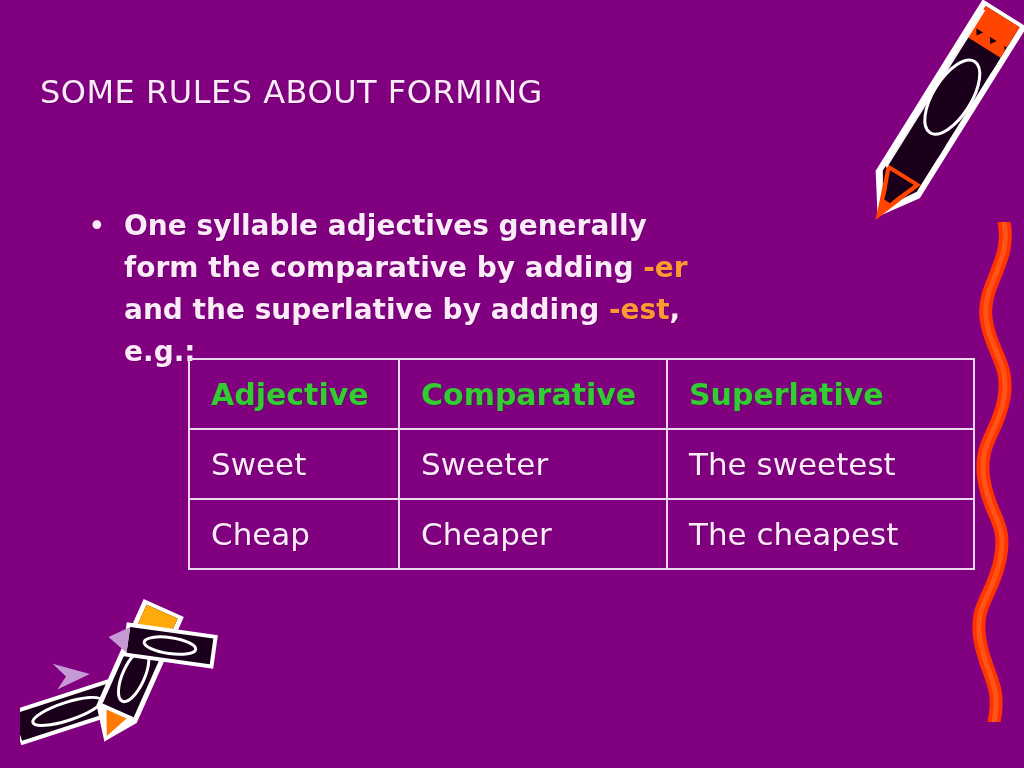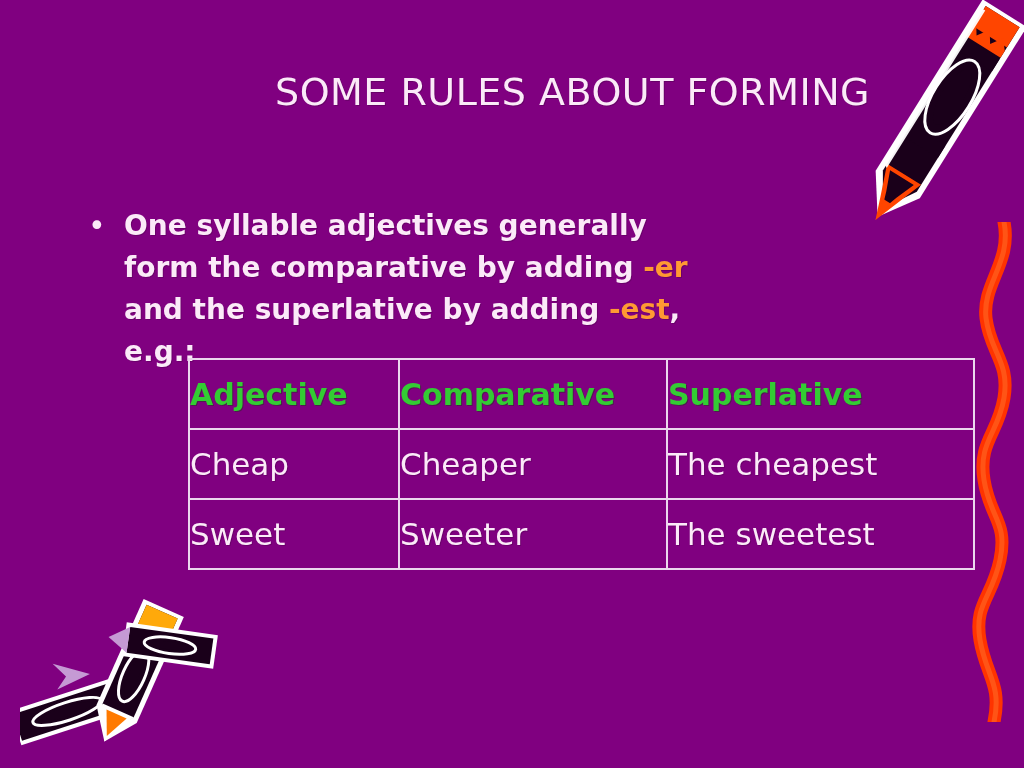--- a/index.html
+++ b/index.html
@@ -16,24 +16,24 @@
     overflow: hidden;
     font-family: "DejaVu Sans", "Liberation Sans", sans-serif;
   }
 
   
   .title {
     position: absolute;
     left: 40px;
     top: 68px;
     width: 830px;
-    text-align: right;
+    text-align: left;
     color: #FBEAF8;
     font-family: "DejaVu Sans", "Liberation Sans", sans-serif;
-    font-size: 38px;
+    font-size: 32px;
     line-height: 48px;
     letter-spacing: 0.5px;
     text-shadow: 1px 1px 0 rgba(60,0,60,0.35);
   }
   .title-line { display: block; white-space: nowrap; }
 
   
   .bullet-block {
     position: absolute;
     left: 84px;
@@ -68,21 +68,21 @@
     width: 785px;
   }
   table.rules {
     border-collapse: collapse;
     width: 785px;
     table-layout: fixed;
   }
   table.rules td, table.rules th {
     border: 2px solid #EBD7EE;
     height: 68px;
-    padding: 0 0 0 0;
+    padding: 0 0 0 21px;
     text-align: left;
     vertical-align: middle;
     color: #FBEAF8;
     font-size: 31px;
     font-weight: normal;
     text-shadow: 1px 1px 0 rgba(60,0,60,0.3);
   }
   table.rules th {
     color: #33CC33;
     font-weight: bold;
@@ -204,26 +204,26 @@
         </colgroup>
       <thead>
         <tr>
           <th>Adjective</th>
           <th>Comparative</th>
           <th>Superlative</th>
         </tr>
       </thead>
       <tbody>
         <tr>
+          <td>Sweet</td>
+          <td>Sweeter</td>
+          <td>The sweetest</td>
+        </tr>
+        <tr>
           <td>Cheap</td>
           <td>Cheaper</td>
           <td>The cheapest</td>
         </tr>
-        <tr>
-          <td>Sweet</td>
-          <td>Sweeter</td>
-          <td>The sweetest</td>
-        </tr>
       </tbody>
     </table>
   </div>
 
 </div>
 
 </body></html>

